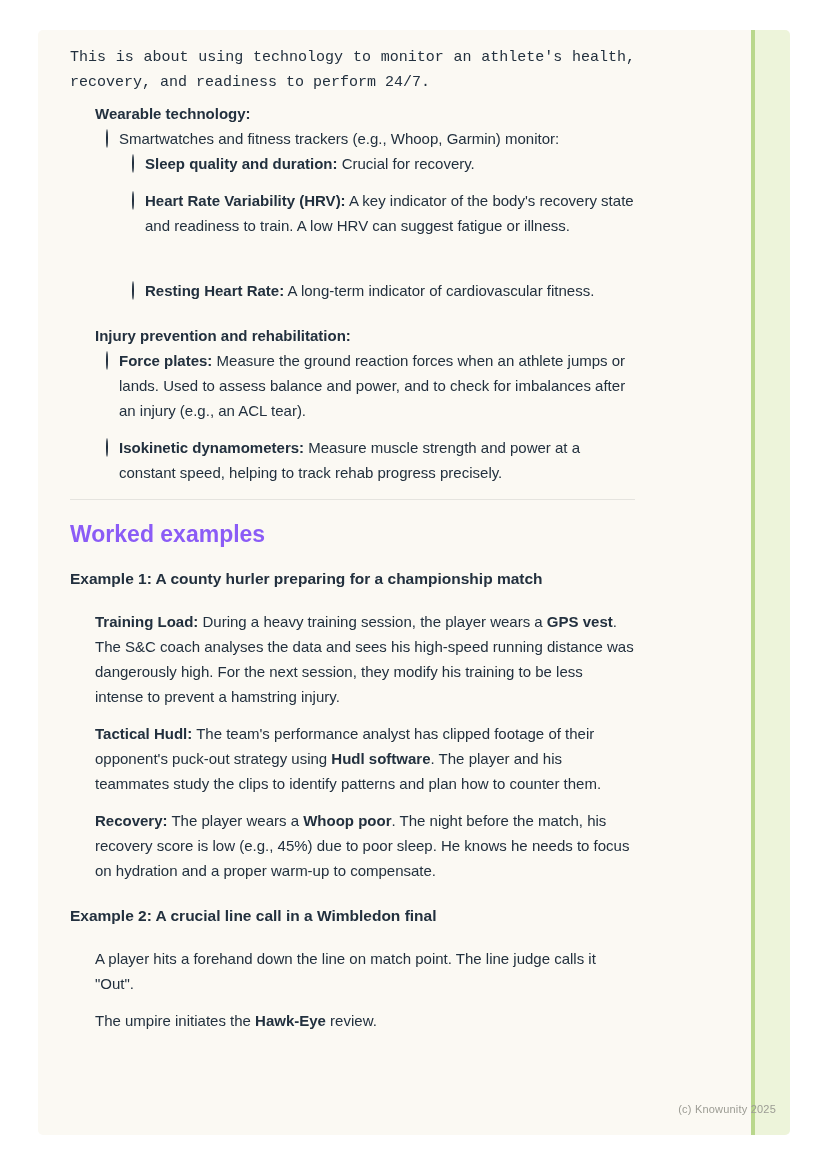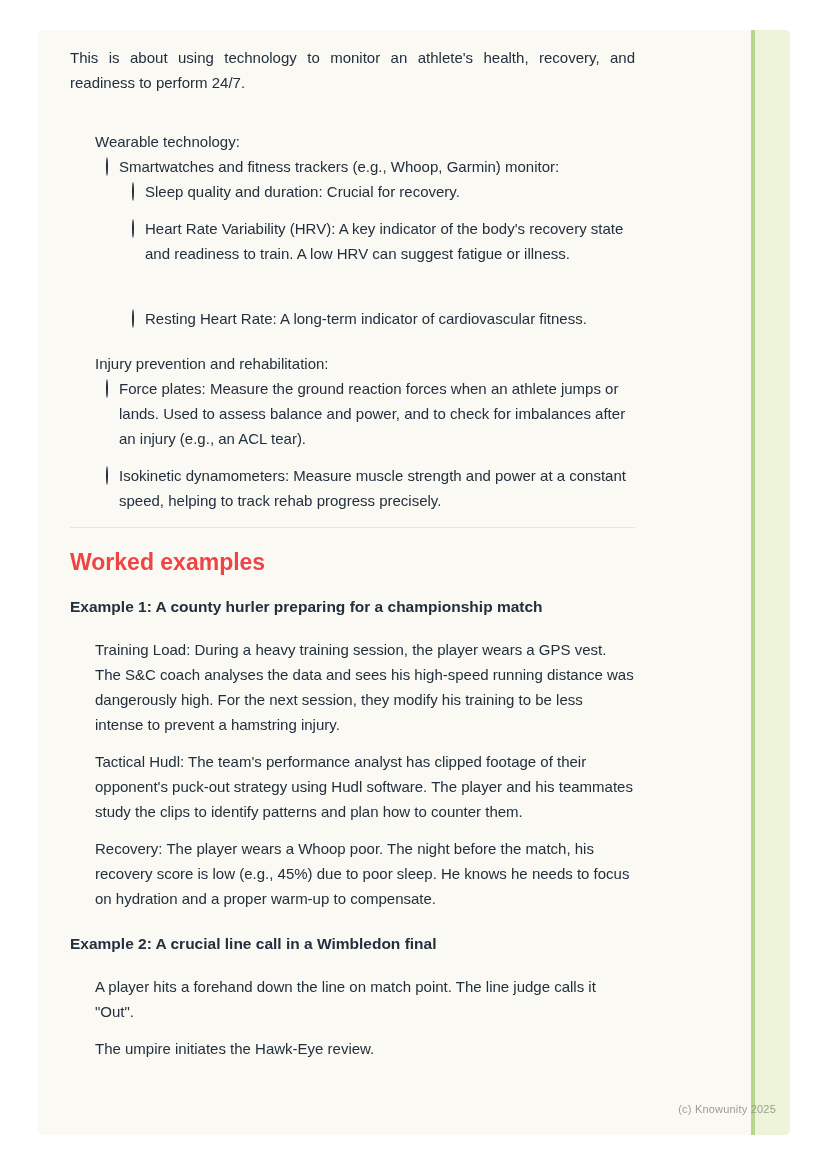--- a/index.html
+++ b/index.html
@@ -14,35 +14,35 @@
   }
   .accent-strip{
     position:absolute;top:0;right:0;width:35px;height:100%;
     background:#edf4da;border-left:4px solid #b9d78c;
     border-radius:0 5px 5px 0;
   }
   .content{
     position:relative;margin-left:32px;padding-top:15px;width:565px;
     font-size:15px;line-height:25px;
   }
-  .intro{margin:0 0 34px 0;text-align:justify;}
+  .intro{margin:0 0 6px 0;text-align:justify;font-family:Liberation Mono, monospace;}
   
   .row{display:flex;align-items:flex-start;}
   .mk{flex:none;width:25px;box-sizing:border-box;padding-left:12px;}
   .dot{width:5px;height:5px;border-radius:50%;background:#22303e;margin-top:10px;}
   .circ{width:4px;height:4px;border-radius:50%;border:1.5px solid #22303e;margin-top:9px;background:transparent;}
   .txt{flex:1;min-width:0;}
   .l2{margin-left:24px;}
   .l3{margin-left:50px;}
   .gap12{margin-bottom:12px;}
   .sec-gap{margin-bottom:20px;margin-top:40px;}
-  b,strong{font-weight:normal;}
+  b,strong{font-weight:bold;}
   .divider{border:0;height:1px;background:#e5e4df;margin:14px 0 0 0;width:565px;}
   .we-heading{
-    font-size:23px;line-height:28px;font-weight:bold;color:#ef4444;
+    font-size:23px;line-height:28px;font-weight:bold;color:#8b5cf6;
     margin:20px 0 0 0;
   }
   .ex-title{font-size:15.5px;font-weight:bold;margin:18px 0 18px 0;line-height:25px;}
   .footer{
     position:absolute;right:14px;bottom:20px;z-index:2;
     font-size:11px;color:#9c9c94;letter-spacing:0.2px;
   }
 </style>
 </head>
 <body>

